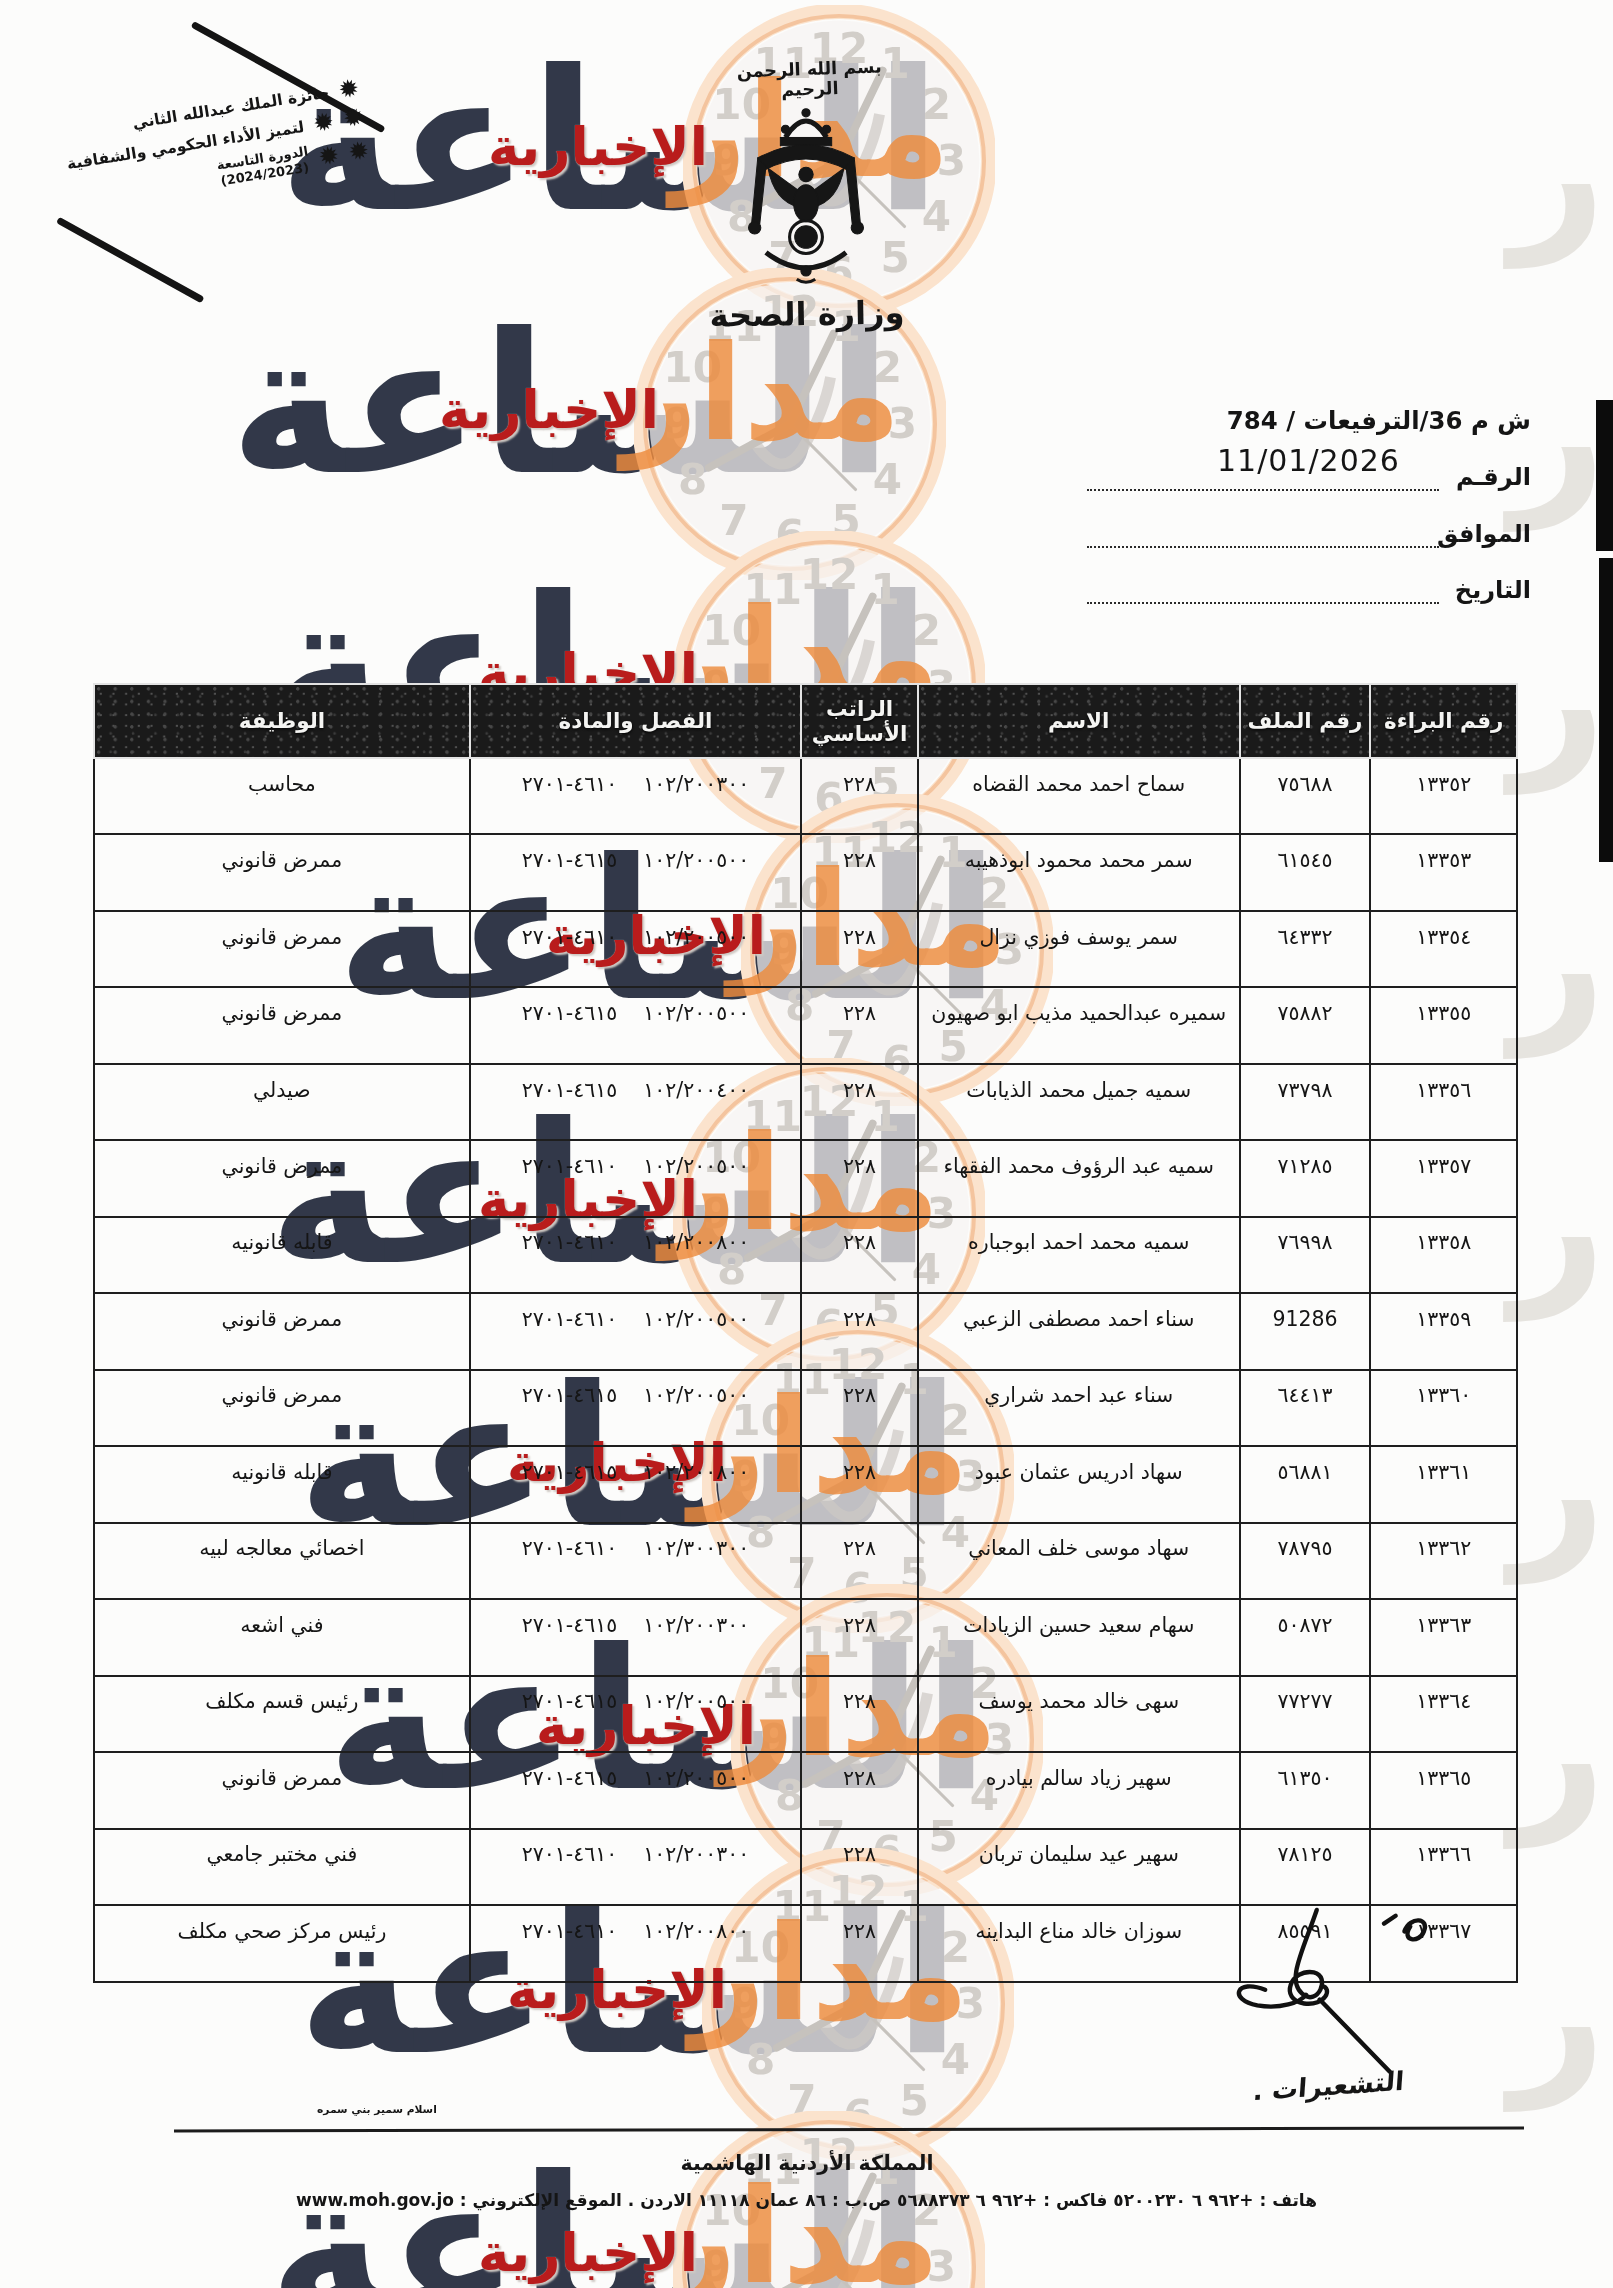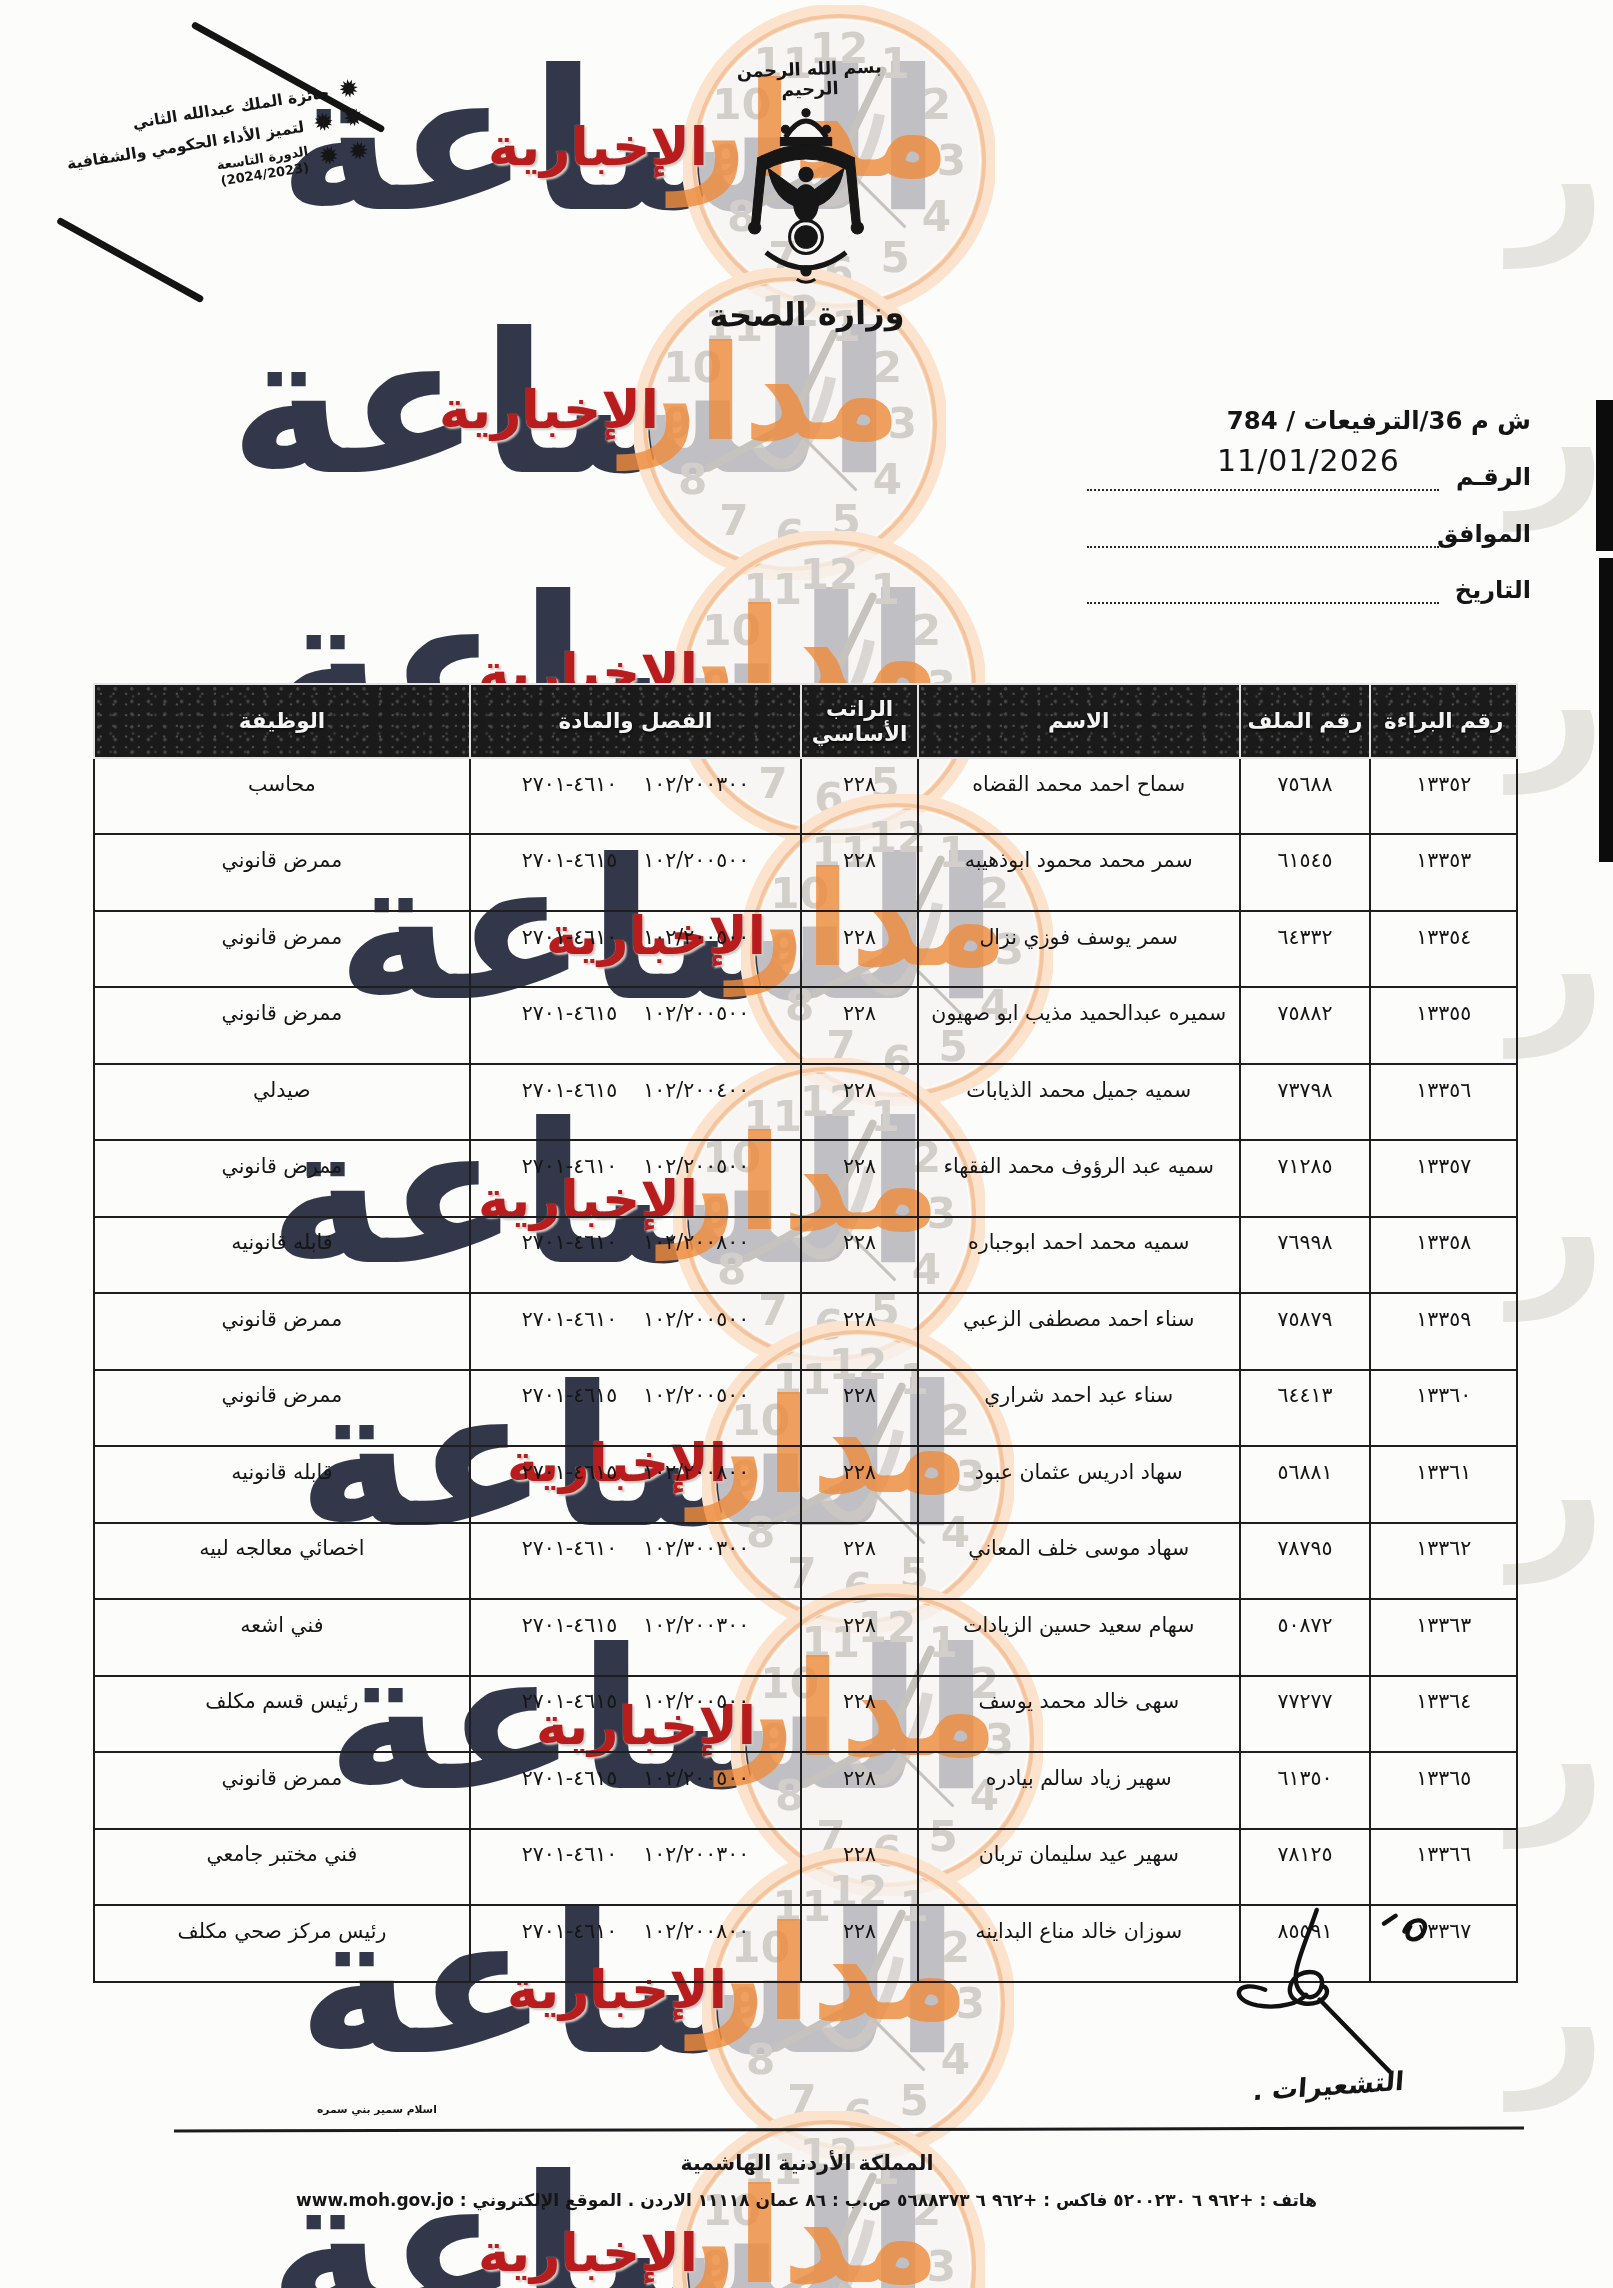--- a/index.html
+++ b/index.html
@@ -472,21 +472,21 @@
         <tr>
           <td class="cell-id">١٣٣٥٨</td>
           <td class="cell-file">٧٦٩٩٨</td>
           <td class="cell-name">سميه محمد احمد ابوجباره</td>
           <td class="cell-salary">٢٢٨</td>
           <td class="cell-article" dir="ltr">١٠٢/٢٠٠٨٠٠  ٤٦١٠-٢٧٠١</td>
           <td class="cell-job">قابله قانونيه</td>
         </tr>
         <tr>
           <td class="cell-id">١٣٣٥٩</td>
-          <td class="cell-file">٧٥٨٧٩</td>
+          <td class="cell-file">91286</td>
           <td class="cell-name">سناء احمد مصطفى الزعبي</td>
           <td class="cell-salary">٢٢٨</td>
           <td class="cell-article" dir="ltr">١٠٢/٢٠٠٥٠٠  ٤٦١٠-٢٧٠١</td>
           <td class="cell-job">ممرض قانوني</td>
         </tr>
         <tr>
           <td class="cell-id">١٣٣٦٠</td>
           <td class="cell-file">٦٤٤١٣</td>
           <td class="cell-name">سناء عبد احمد شراري</td>
           <td class="cell-salary">٢٢٨</td>

